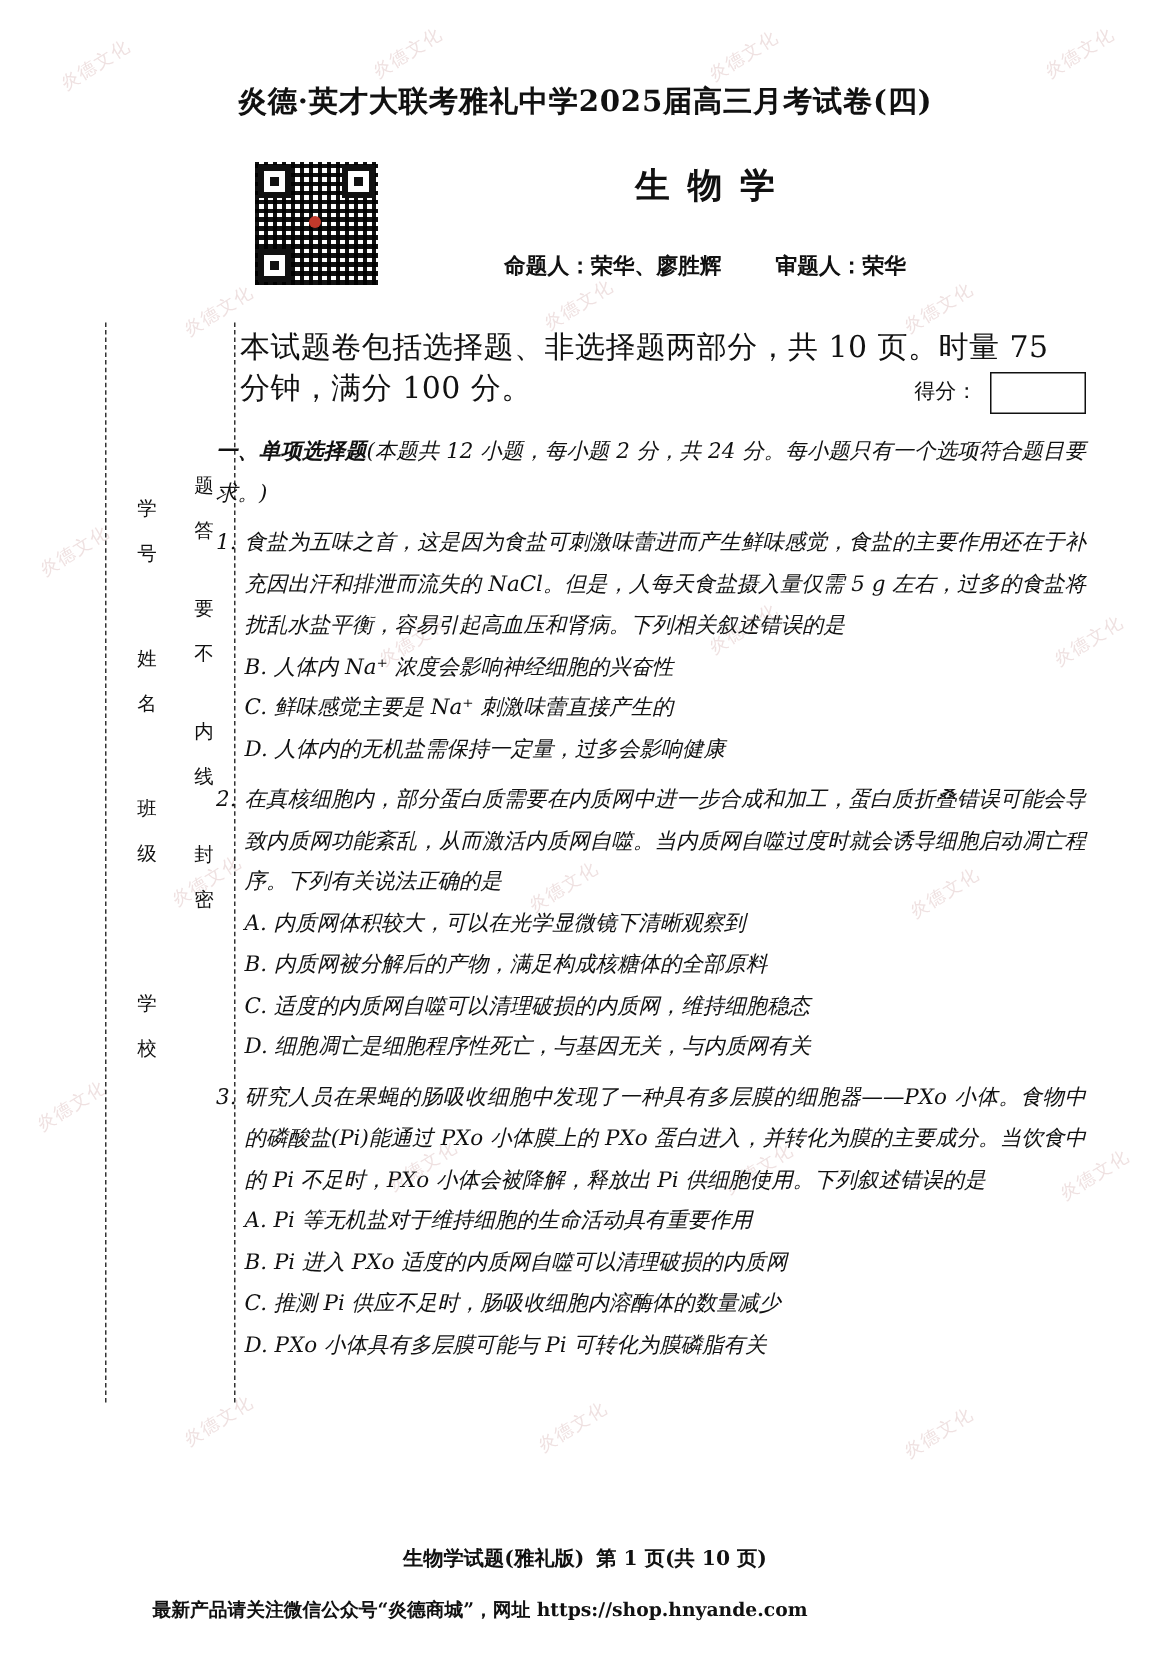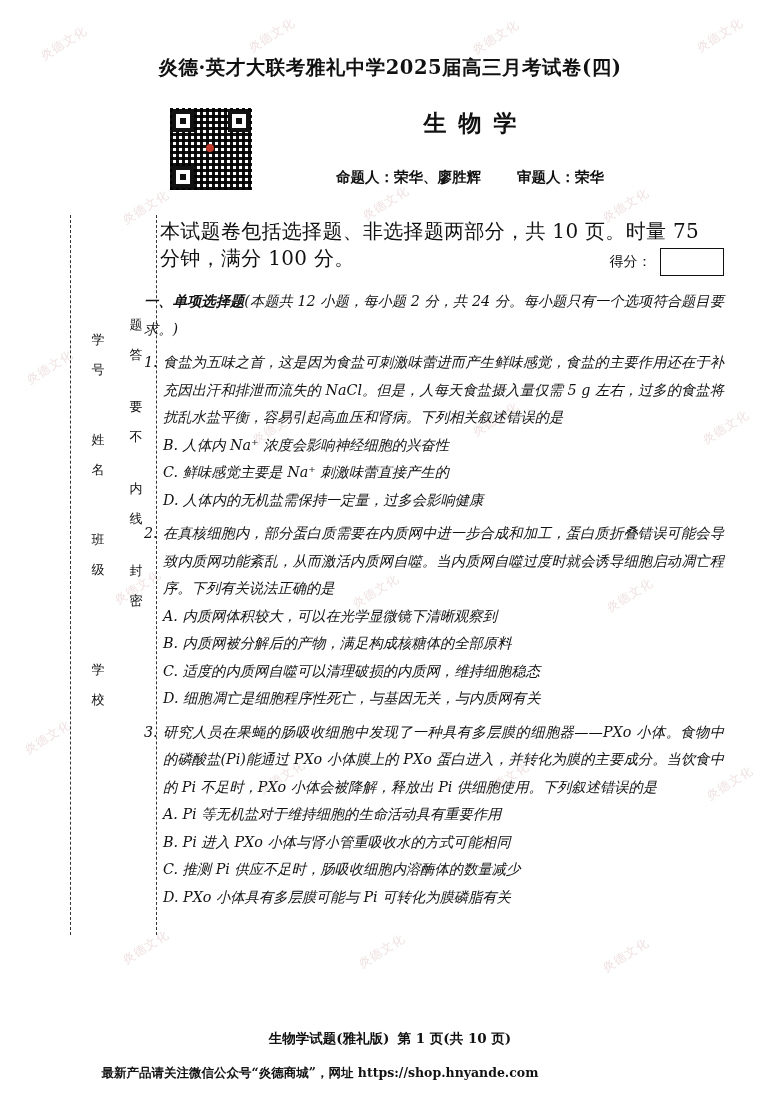--- a/index.html
+++ b/index.html
@@ -317,21 +317,21 @@
       <div class="opt">A. 内质网体积较大，可以在光学显微镜下清晰观察到</div>
       <div class="opt">B. 内质网被分解后的产物，满足构成核糖体的全部原料</div>
       <div class="opt">C. 适度的内质网自噬可以清理破损的内质网，维持细胞稳态</div>
       <div class="opt">D. 细胞凋亡是细胞程序性死亡，与基因无关，与内质网有关</div>
     </div>
 
     <div class="q">
       <span class="qnum">3.</span>
       <div class="qbody">研究人员在果蝇的肠吸收细胞中发现了一种具有多层膜的细胞器——PXo 小体。食物中的磷酸盐(Pi)能通过 PXo 小体膜上的 PXo 蛋白进入，并转化为膜的主要成分。当饮食中的 Pi 不足时，PXo 小体会被降解，释放出 Pi 供细胞使用。下列叙述错误的是</div>
       <div class="opt">A. Pi 等无机盐对于维持细胞的生命活动具有重要作用</div>
-      <div class="opt">B. Pi 进入 PXo 小体与肾小管重吸收水的方式可能相同</div>
+      <div class="opt">B. Pi 进入 PXo 适度的内质网自噬可以清理破损的内质网</div>
       <div class="opt">C. 推测 Pi 供应不足时，肠吸收细胞内溶酶体的数量减少</div>
       <div class="opt">D. PXo 小体具有多层膜可能与 Pi 可转化为膜磷脂有关</div>
     </div>
 
   </div>
 
   <div class="footer-line">
     <span>生物学试题(雅礼版)</span><span class="page-no">第 1 页(共 10 页)</span>
   </div>
   <div class="footer-ad">最新产品请关注微信公众号“炎德商城”，网址 https://shop.hnyande.com</div>

